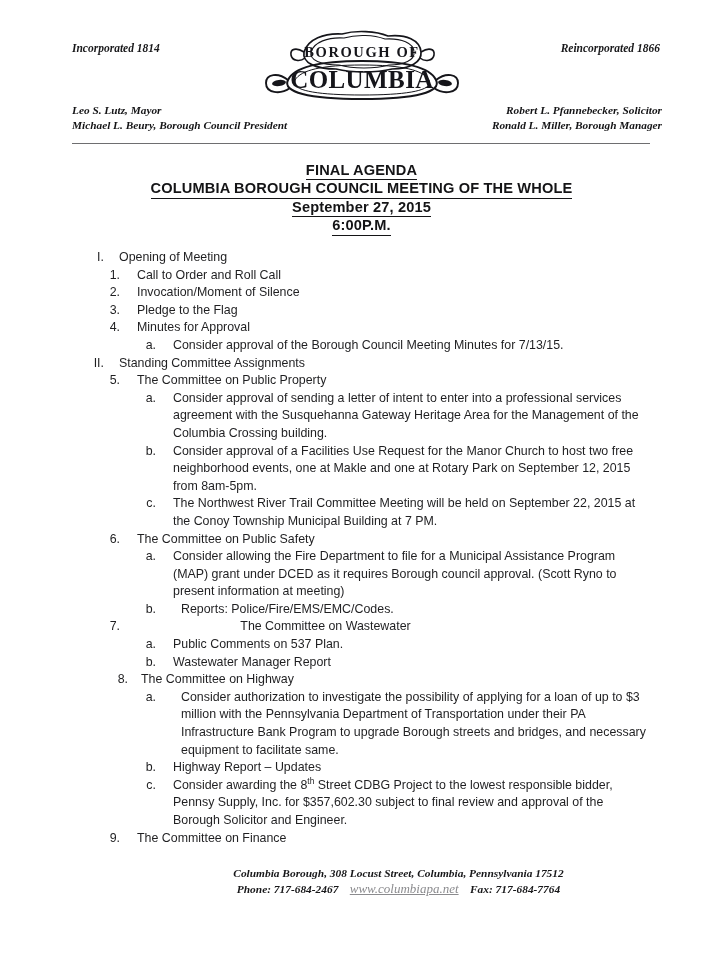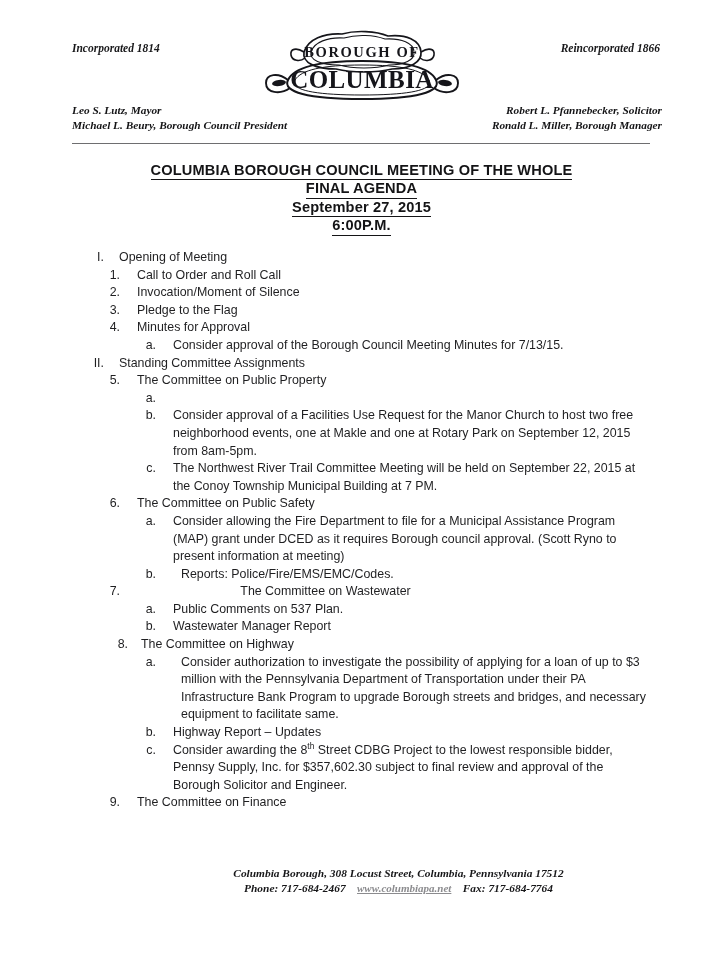--- a/index.html
+++ b/index.html
@@ -181,22 +181,22 @@
     color: #171719;
     padding-left: 37px;
   }
   .footer .frow2 {
     display: block;
     white-space: pre;
   }
   .footer a.site {
     color: #8b8b8e;
     text-decoration: underline;
-    font-size: 11px;
-    font-weight: bold;
+    font-size: 13px;
+    font-weight: normal;
     font-style: italic;
   }
 </style>
 </head>
 <body>
 
 <div class="page">
 
   <div class="letterhead">
     <div class="inc-left">Incorporated 1814</div>
@@ -233,22 +233,22 @@
     </div>
     <div class="officers-right">
       <div>Robert L. Pfannebecker, Solicitor</div>
       <div>Ronald L. Miller, Borough Manager</div>
     </div>
   </div>
 
   <div class="head-rule"></div>
 
   <div class="titleblock">
+    <div class="tline"><span class="u">FINAL AGENDA</span></div>
     <div class="tline"><span class="u">COLUMBIA BOROUGH COUNCIL MEETING OF THE WHOLE</span></div>
-    <div class="tline"><span class="u">FINAL AGENDA</span></div>
     <div class="tline"><span class="u">September 27, 2015</span></div>
     <div class="tline"><span class="u">6:00P.M.</span></div>
   </div>
 
   <div class="agenda">
 
     <div class="row lvl-roman">
       <span class="marker">I.</span>
       <span class="txt">Opening of Meeting</span>
     </div>
@@ -283,20 +283,21 @@
       <span class="txt">Standing Committee Assignments</span>
     </div>
 
     <div class="row lvl-num">
       <span class="marker">5.</span>
       <span class="txt">The Committee on Public Property</span>
     </div>
 
     <div class="row lvl-alpha">
       <span class="marker">a.</span>
+      <span class="txt">Consider approval of sending a letter of intent to enter into a professional services agreement with the Susquehanna Gateway Heritage Area for the Management of the Columbia Crossing building.</span>
     </div>
 
     <div class="row lvl-alpha">
       <span class="marker">b.</span>
       <span class="txt">Consider approval of a Facilities Use Request for the Manor Church to host two free neighborhood events, one at Makle and one at Rotary Park on September 12, 2015 from 8am-5pm.</span>
     </div>
 
     <div class="row lvl-alpha">
       <span class="marker">c.</span>
       <span class="txt">The Northwest River Trail Committee Meeting will be held on September 22, 2015 at the Conoy Township Municipal Building at 7 PM.</span>

